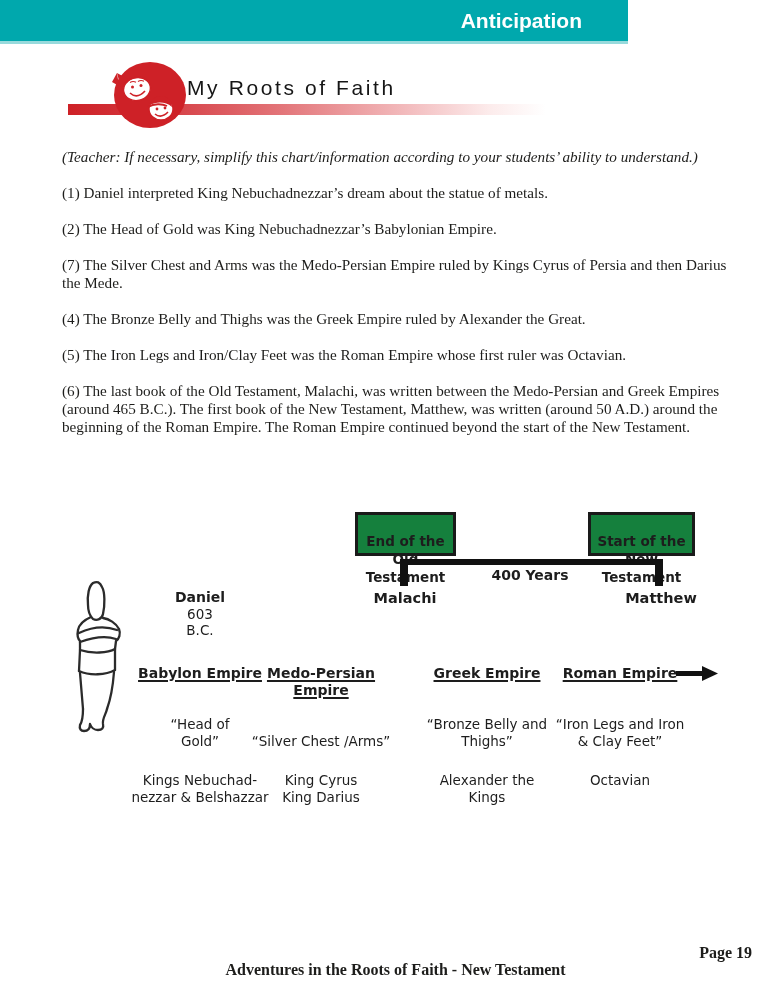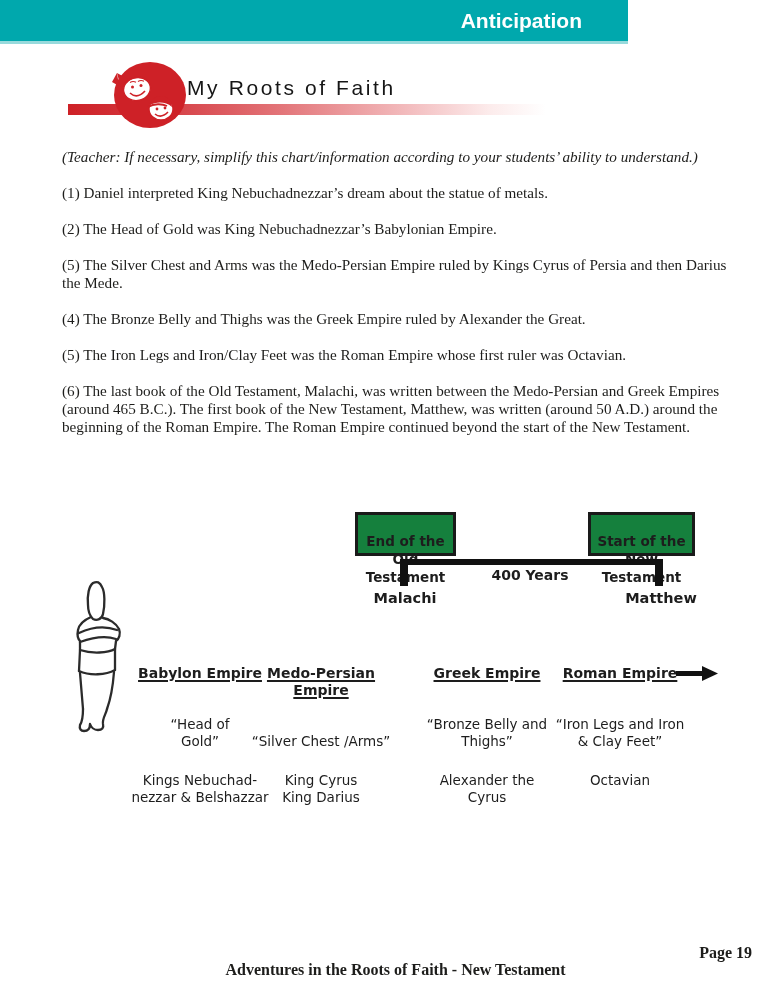--- a/index.html
+++ b/index.html
@@ -121,21 +121,21 @@
 
   <div class="body-text">
     <div class="para teacher-note tline">(Teacher: If necessary, simplify this chart/information according to your students’ ability to understand.)</div>
     <div class="para">
       <div class="tline">(1) Daniel interpreted King Nebuchadnezzar’s dream about the statue of metals.</div>
     </div>
     <div class="para">
       <div class="tline">(2) The Head of Gold was King Nebuchadnezzar’s Babylonian Empire.</div>
     </div>
     <div class="para">
-      <div class="tline">(5) The Silver Chest and Arms was the Medo-Persian Empire ruled by Kings Cyrus of Persia and then Darius</div>
+      <div class="tline">(7) The Silver Chest and Arms was the Medo-Persian Empire ruled by Kings Cyrus of Persia and then Darius</div>
       <div class="tline">the Mede.</div>
     </div>
     <div class="para">
       <div class="tline">(4) The Bronze Belly and Thighs was the Greek Empire ruled by Alexander the Great.</div>
     </div>
     <div class="para">
       <div class="tline">(5) The Iron Legs and Iron/Clay Feet was the Roman Empire whose first ruler was Octavian.</div>
     </div>
     <div class="para">
       <div class="tline">(6) The last book of the Old Testament, Malachi, was written between the Medo-Persian and Greek Empires</div>
@@ -152,20 +152,25 @@
 New Testament</div>
 
     <div class="bracket-bar"></div>
     <div class="bracket-tick tick-left"></div>
     <div class="bracket-tick tick-right"></div>
     <div class="span-label">400 Years</div>
 
     <div class="book-label malachi">Malachi</div>
     <div class="book-label matthew">Matthew</div>
 
+    <div class="daniel">
+      <div class="daniel-name">Daniel</div>
+      <div class="daniel-year">603</div>
+      <div class="daniel-era">B.C.</div>
+    </div>
 
     <svg class="statue" width="60" height="160" viewBox="0 0 60 160" fill="none" stroke="#2b2b2b" stroke-width="2.3" stroke-linecap="round" stroke-linejoin="round">
       <path d="M23,5 C19,8 17,17 18,27 C18,33 20,38 23,41 C27,43 32,41 33,36 C35,27 35,14 32,9 C30,4 27,3 23,5 Z"></path>
       <path d="M21,39 C14,42 9,47 8,52 C7,57 8,61 10,63 L10,72 C22,76 38,75 45,71 L46,63 C49,61 51,56 49,51 C46,45 39,41 33,40"></path>
       <path d="M9,55 C22,49 36,48 47,52"></path>
       <path d="M10,64 C24,59 37,58 46,61"></path>
       <path d="M10,72 L9,93"></path>
       <path d="M45,71 L45,92"></path>
       <path d="M9,93 C20,98 36,97 45,92"></path>
       <path d="M10,95 C11,108 12,120 13,131"></path>
@@ -185,21 +190,21 @@
 Empire</div>
       <div class="col-quote">“Silver Chest /Arms”</div>
       <div class="col-rulers">King Cyrus
 King Darius</div>
     </div>
     <div class="col col3">
       <div class="col-title">Greek Empire</div>
       <div class="col-quote">“Bronze Belly and
 Thighs”</div>
       <div class="col-rulers">Alexander the
-Cyrus</div>
+Kings</div>
     </div>
     <div class="col col4">
       <div class="col-title">Roman Empire</div>
       <div class="col-quote">“Iron Legs and Iron
 &amp; Clay Feet”</div>
       <div class="col-rulers">Octavian</div>
     </div>
 
     <svg class="roman-arrow" width="42" height="15" viewBox="0 0 42 15">
       <line x1="0" y1="7.5" x2="28" y2="7.5" stroke="#111" stroke-width="5"></line>

